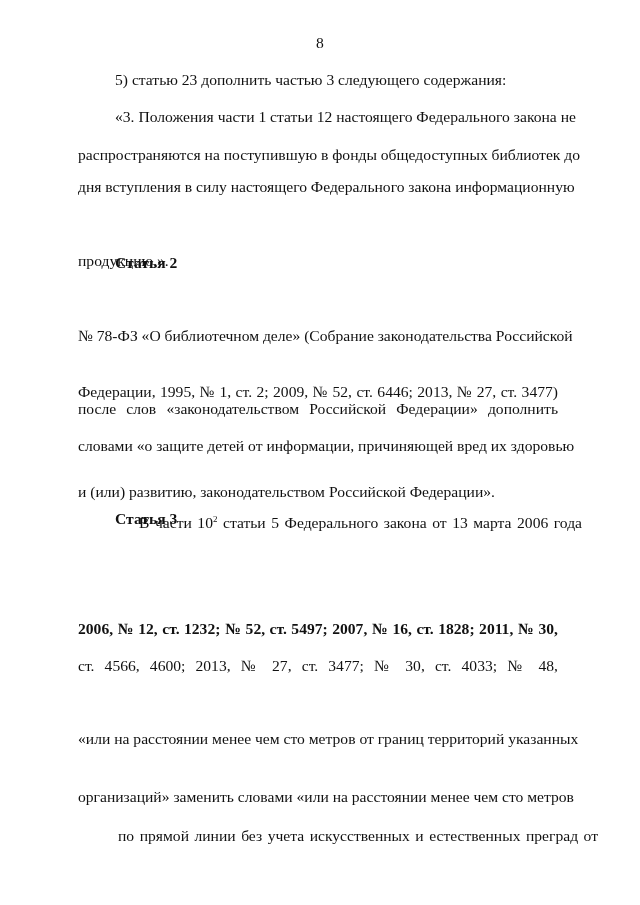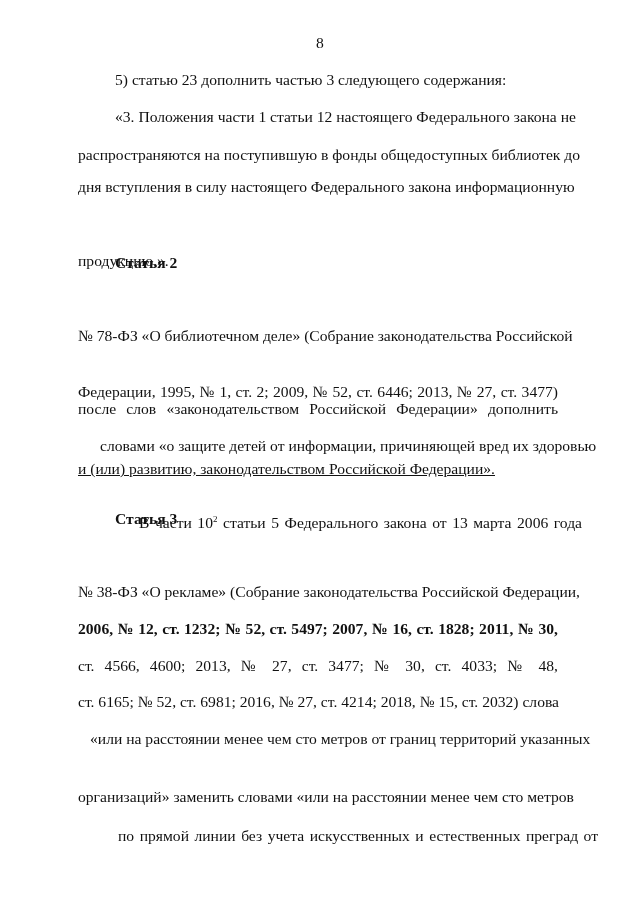--- a/index.html
+++ b/index.html
@@ -31,25 +31,23 @@
   <div class="line indent" style="top: 70px;">5) статью 23 дополнить частью 3 следующего содержания:</div>
   <div class="line indent just" style="top: 106.6px;">«3. Положения части 1 статьи 12 настоящего Федерального закона не</div>
   <div class="line just" style="top: 145px;">распространяются на поступившую в фонды общедоступных библиотек до</div>
   <div class="line just" style="top: 177px;">дня вступления в силу настоящего Федерального закона информационную</div>
   <div class="line" style="top: 216.4px; margin-top: 35px;">продукцию.».</div>
 
   <div class="line indent bold" style="top: 253px;">Статья 2</div>
   <div class="line just" style="top: 326.2px;">№ 78-ФЗ «О библиотечном деле» (Собрание законодательства Российской</div>
   <div class="line just" style="top: 382px;">Федерации, 1995, № 1, ст. 2; 2009, № 52, ст. 6446; 2013, № 27, ст. 3477)</div>
   <div class="line just" style="top: 399.4px;">после слов «законодательством Российской Федерации» дополнить</div>
-  <div class="line just" style="top: 436px; margin-left: 22px;">словами «о защите детей от информации, причиняющей вред их здоровью</div>
-  <div class="line" style="top: 459px; text-decoration: underline;">и (или) развитию, законодательством Российской Федерации».</div>
+  <div class="line just" style="top: 436px;">словами «о защите детей от информации, причиняющей вред их здоровью</div>
+  <div class="line" style="top: 482px;">и (или) развитию, законодательством Российской Федерации».</div>
 
   <div class="line indent bold" style="top: 509.2px;">Статья 3</div>
   <div class="line indent just" style="top: 513px; margin-left: 24px;"><span>В части 10</span><sup>2</sup><span> статьи 5 Федерального закона от 13 марта 2006 года</span></div>
-  <div class="line just" style="top: 582.4px;">№ 38-ФЗ «О рекламе» (Собрание законодательства Российской Федерации,</div>
   <div class="line just" style="top: 619px; font-weight: bold;">2006, № 12, ст. 1232; № 52, ст. 5497; 2007, № 16, ст. 1828; 2011, № 30,</div>
   <div class="line just" style="top: 655.6px;">ст. 4566, 4600; 2013, № 27, ст. 3477; № 30, ст. 4033; № 48,</div>
-  <div class="line just" style="top: 692.2px;">ст. 6165; № 52, ст. 6981; 2016, № 27, ст. 4214; 2018, № 15, ст. 2032) слова</div>
-  <div class="line just" style="top: 728.8px; margin-left: 12px;">«или на расстоянии менее чем сто метров от границ территорий указанных</div>
+  <div class="line just" style="top: 728.8px;">«или на расстоянии менее чем сто метров от границ территорий указанных</div>
   <div class="line just" style="top: 787px;">организаций» заменить словами «или на расстоянии менее чем сто метров</div>
   <div class="line just" style="top: 826px; margin-left: 40px;">по прямой линии без учета искусственных и естественных преград от</div>
 </div>
 
 </body></html>

